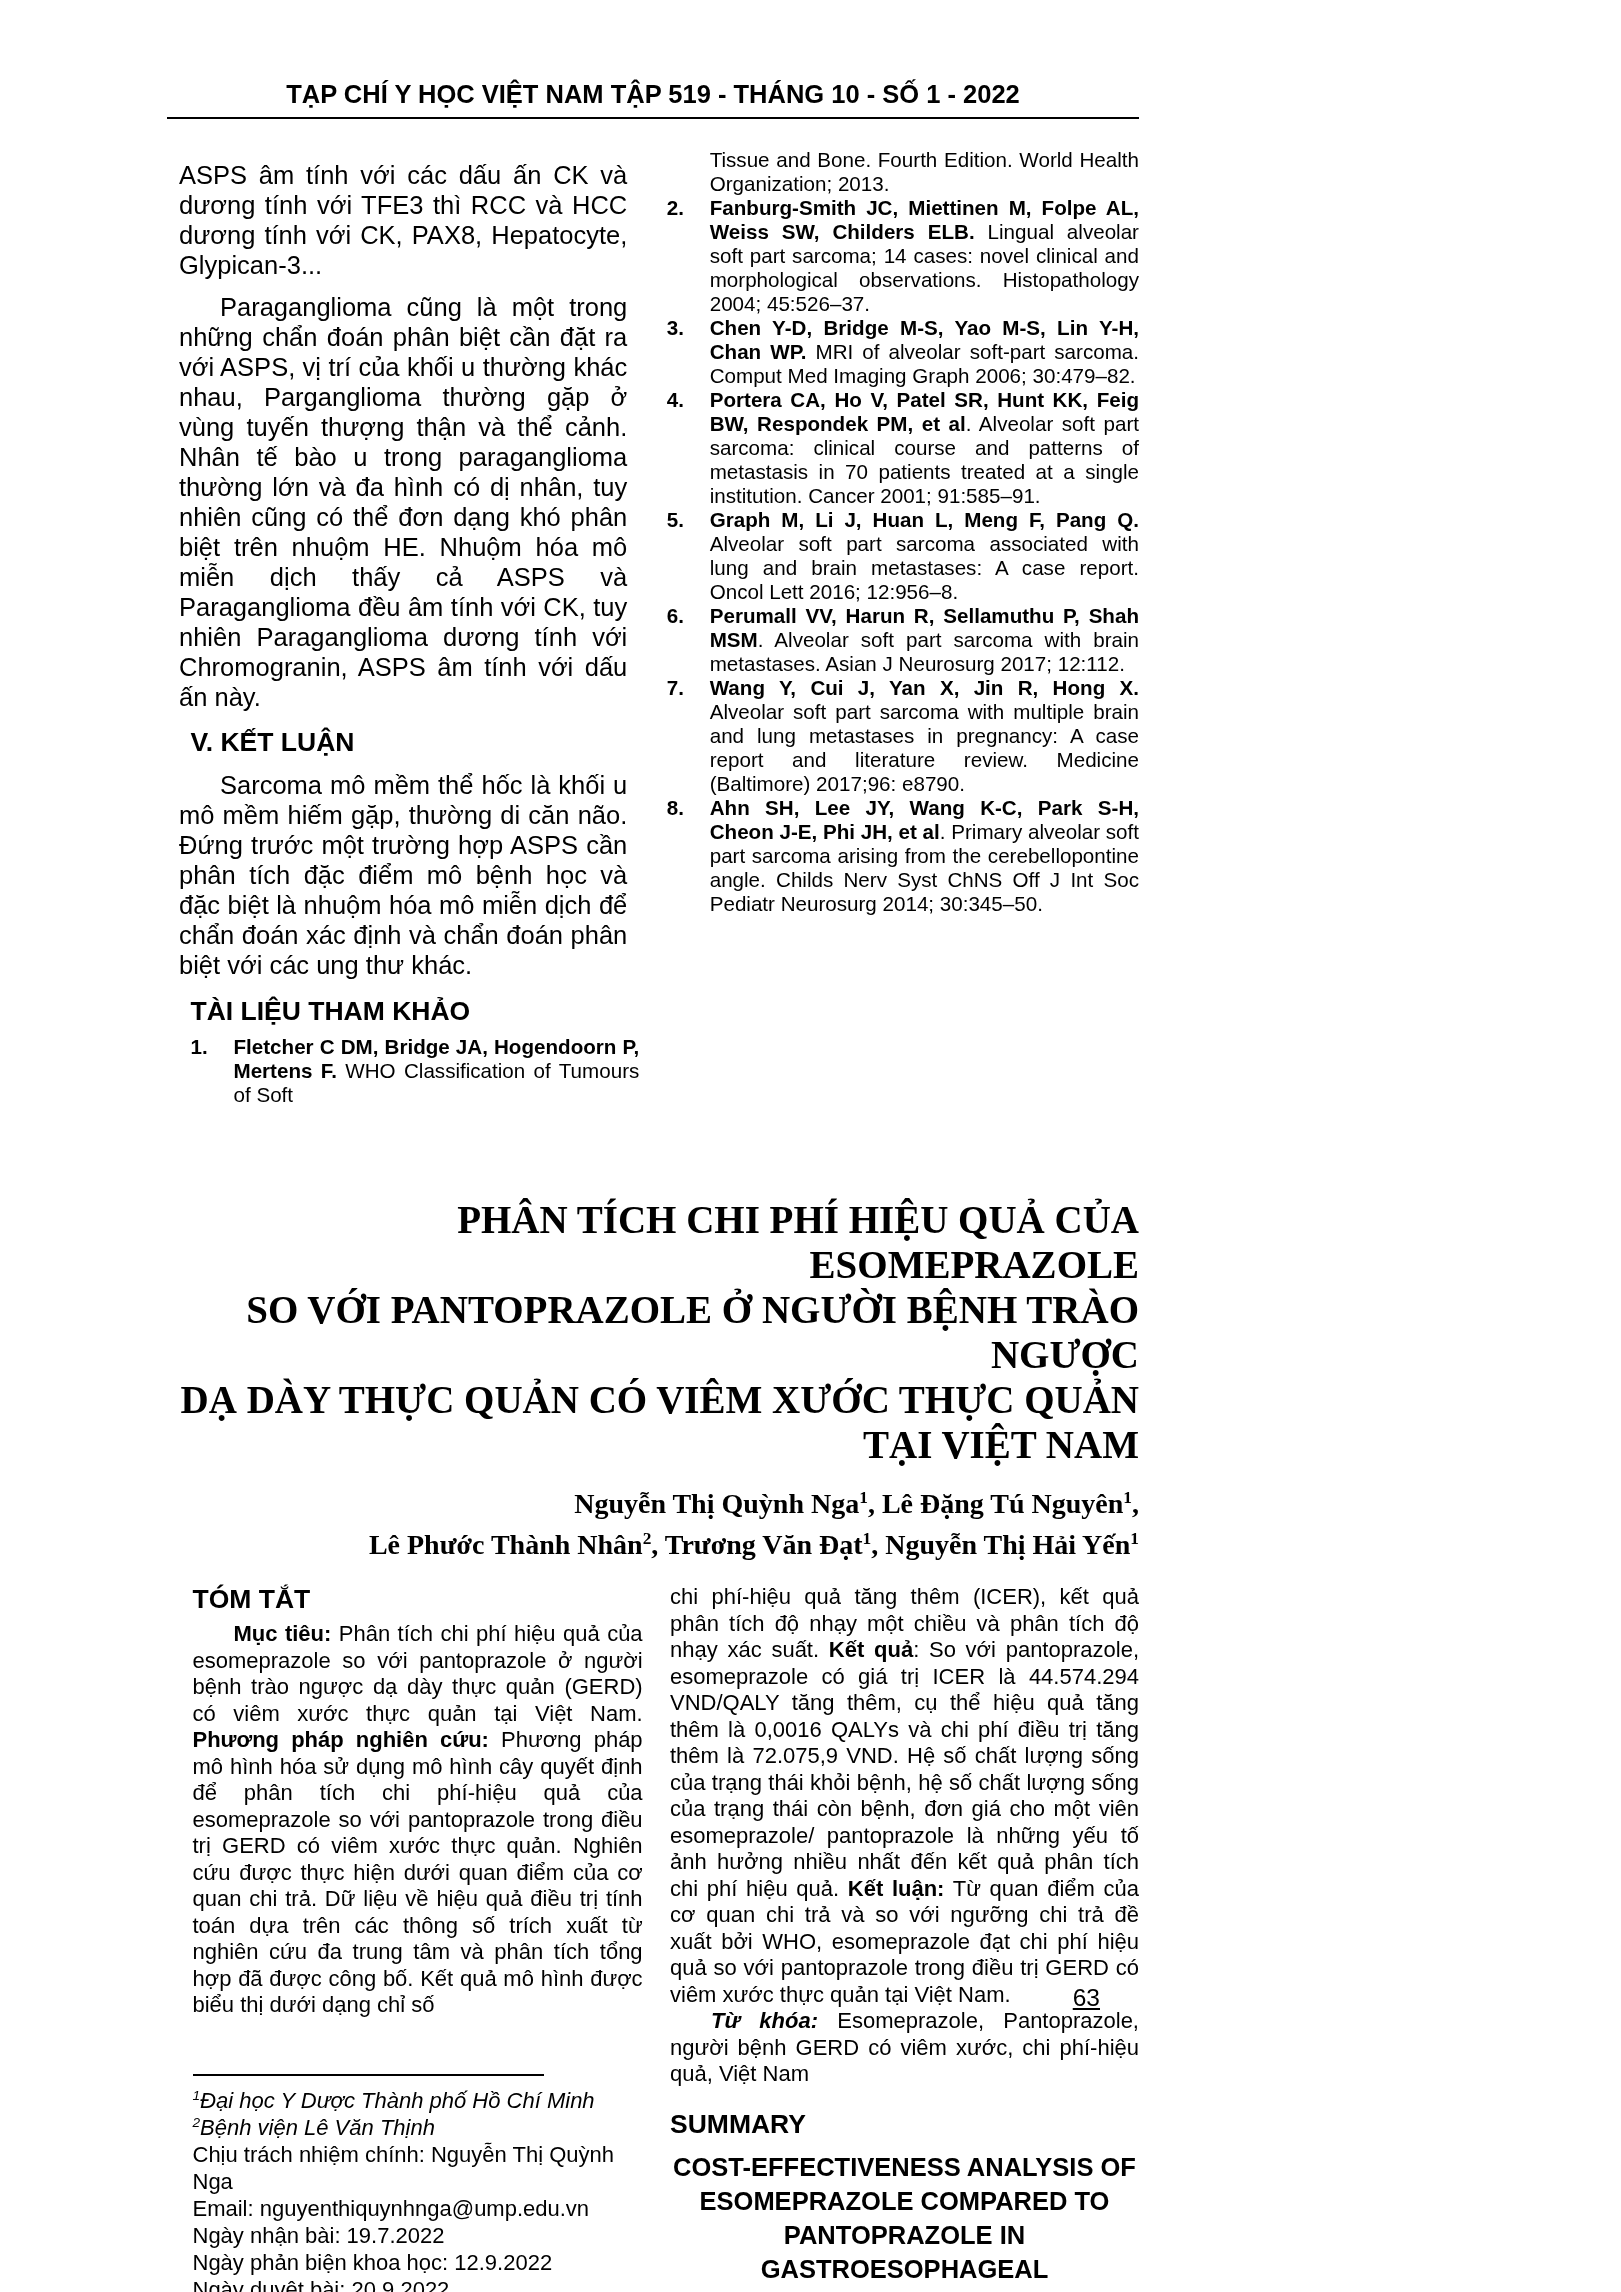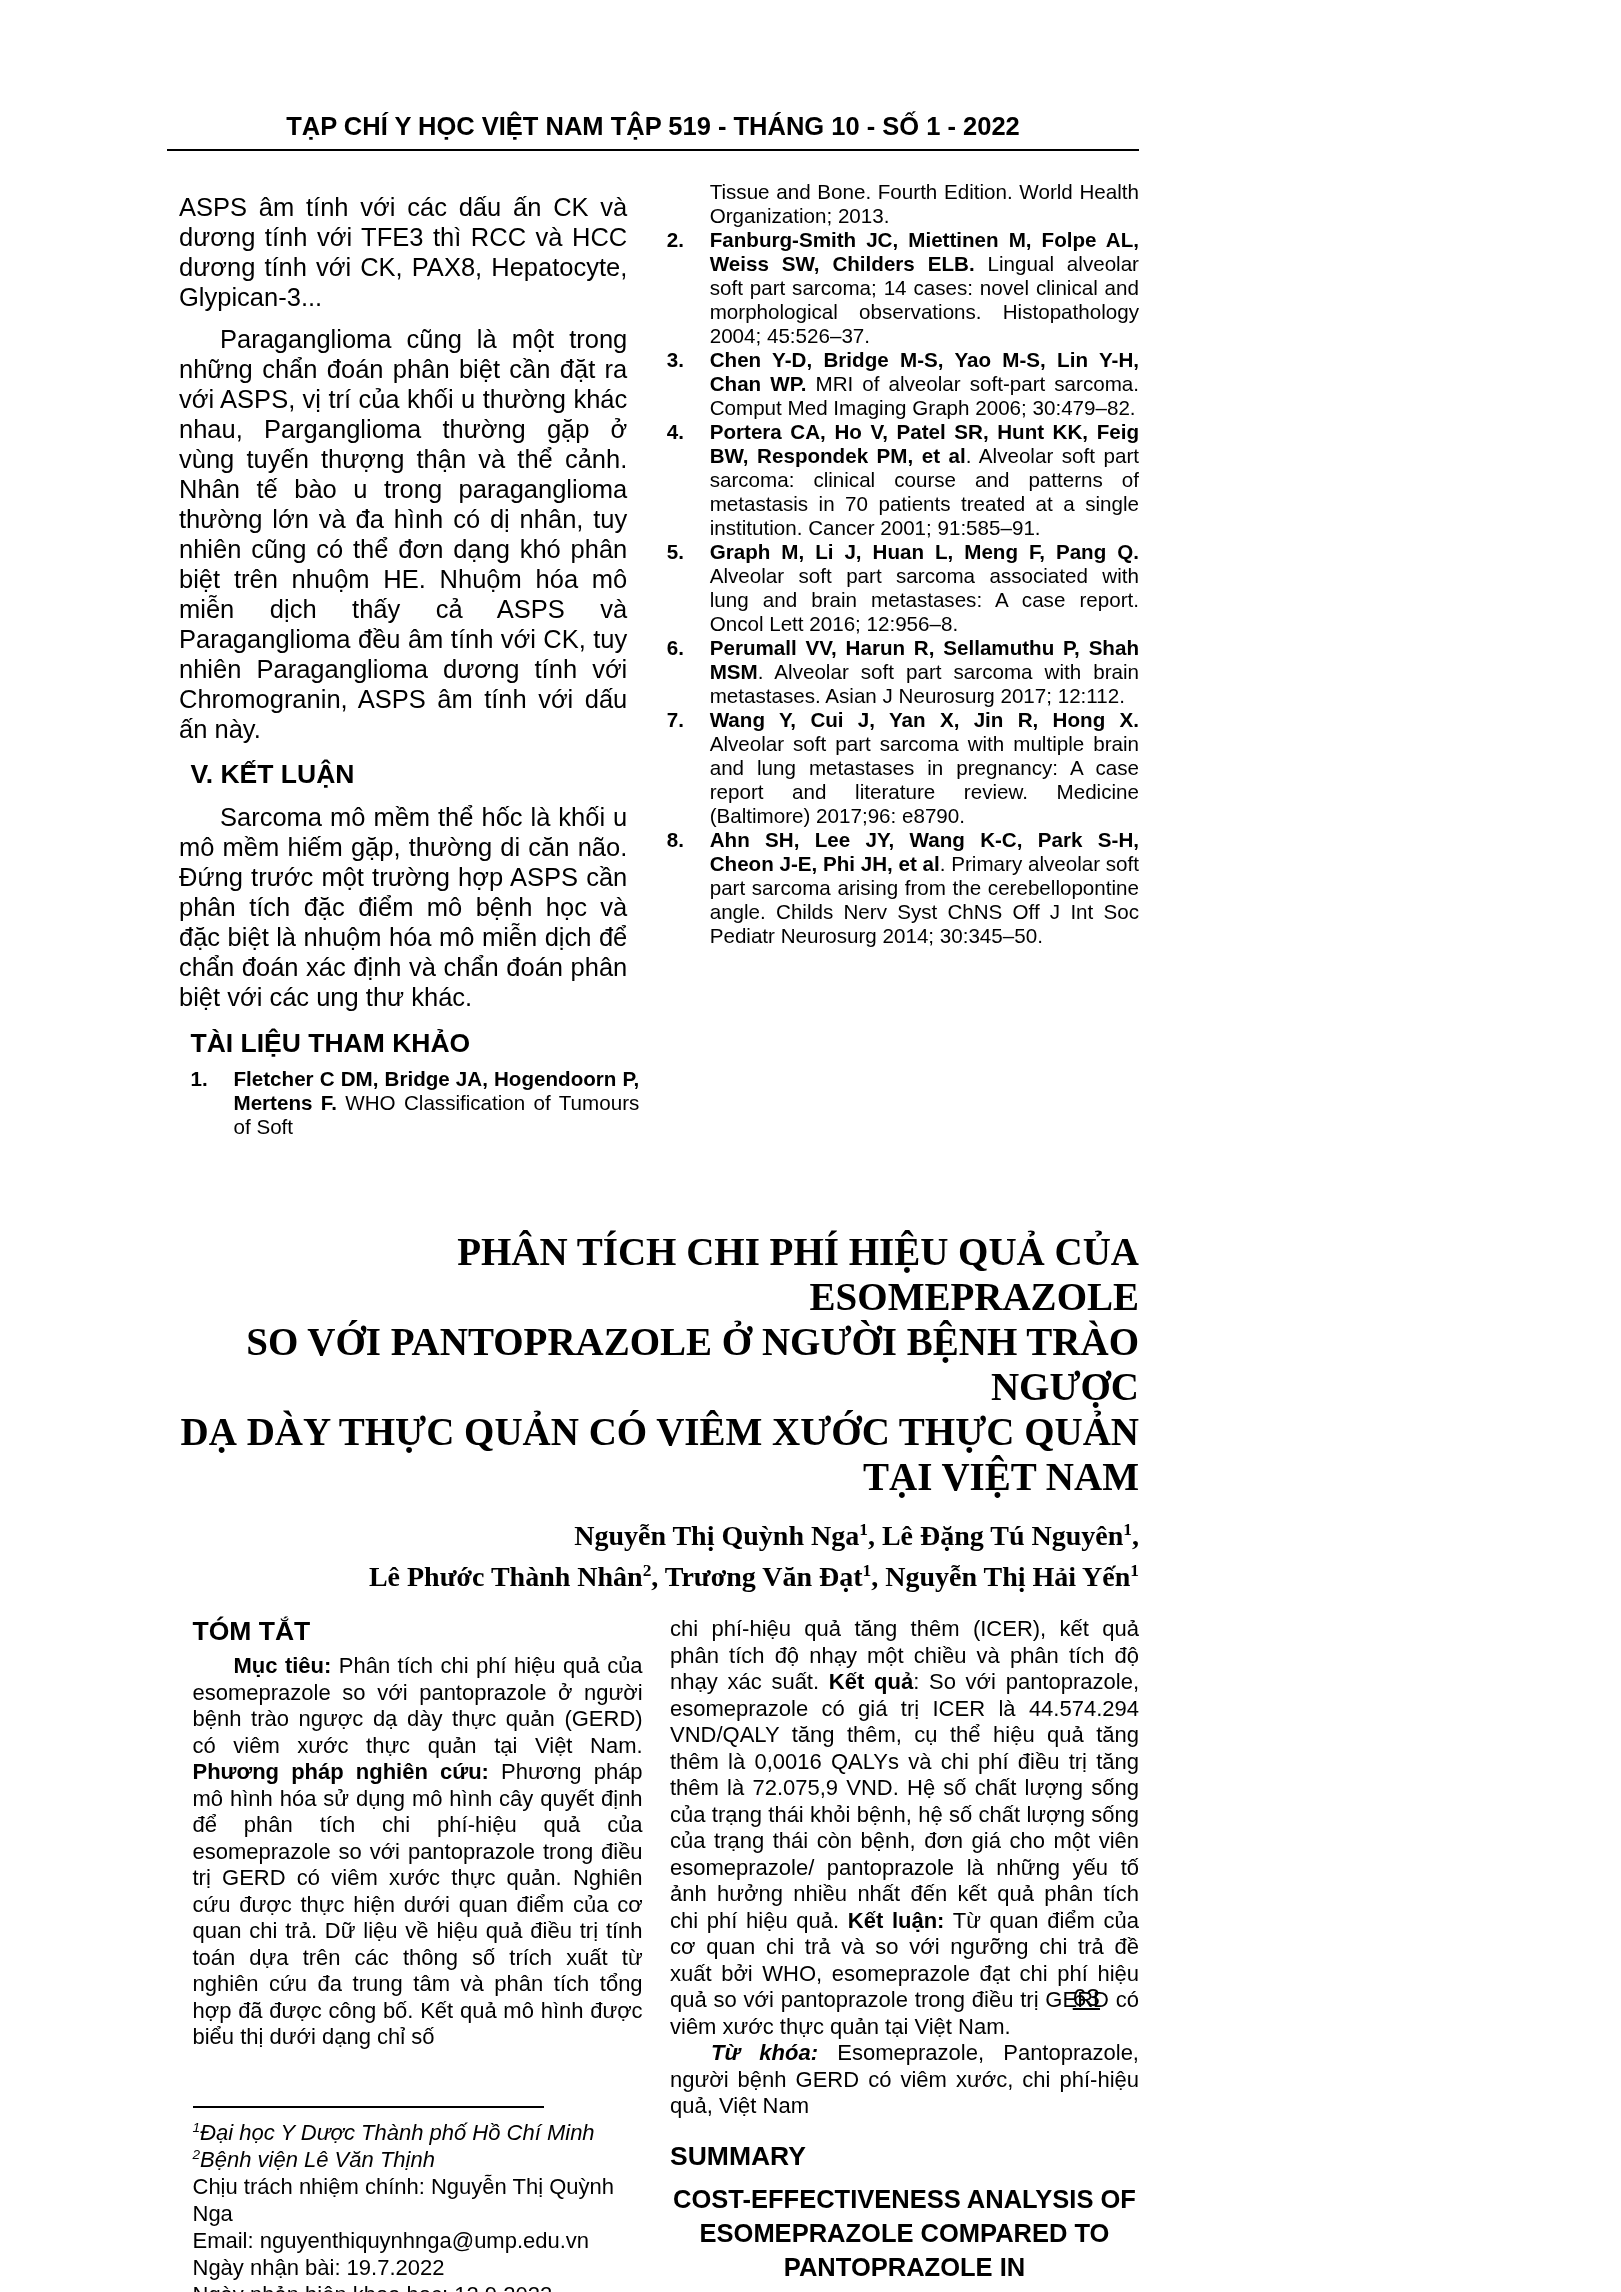--- a/index.html
+++ b/index.html
@@ -2,21 +2,21 @@
 <html lang="vi"><head>
 <meta charset="utf-8">
 <title>Journal Page</title>
 <style>
   html, body { margin: 0; padding: 0; background: #ffffff; }
   .page {
     position: relative;
     width: 1300px;
     height: 2293px;
     box-sizing: border-box;
-    padding: 112px 161px 0 167px;
+    padding: 80px 161px 0 167px;
     background: #ffffff;
     color: #000000;
     font-family: "Liberation Sans", "DejaVu Sans", sans-serif;
     overflow: hidden;
   }
   .b { font-weight: bold; }
   .i { font-style: italic; }
   sup { font-size: 0.62em; line-height: 0; }
 
   .journal-header {

